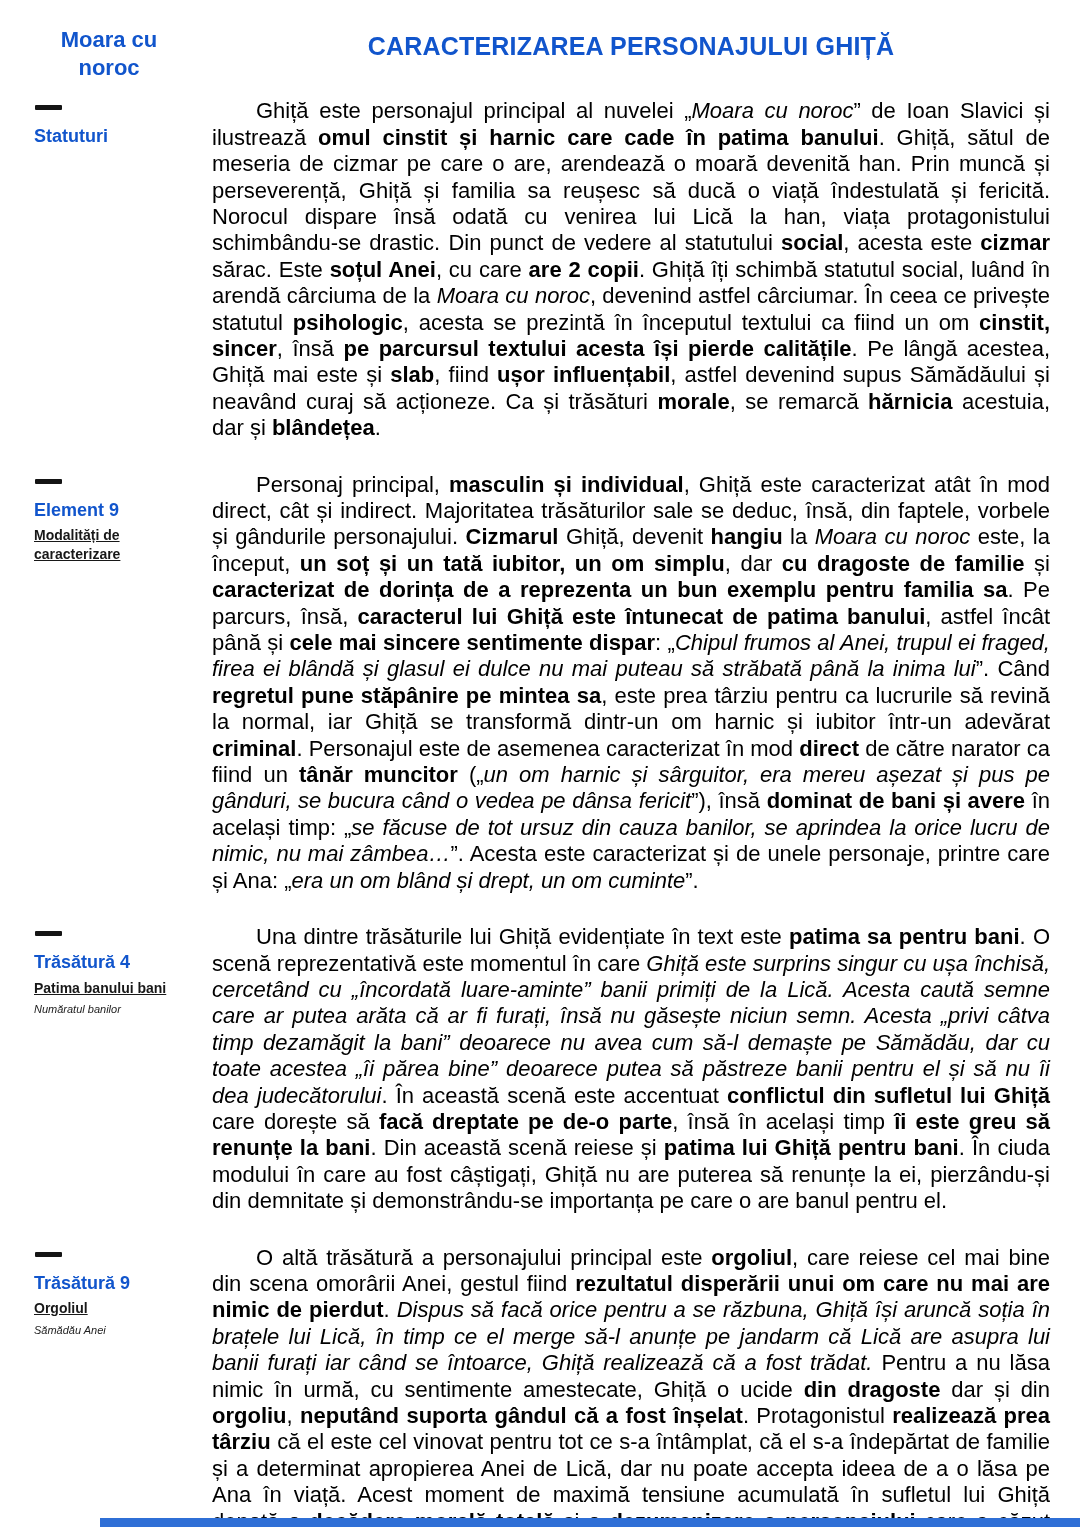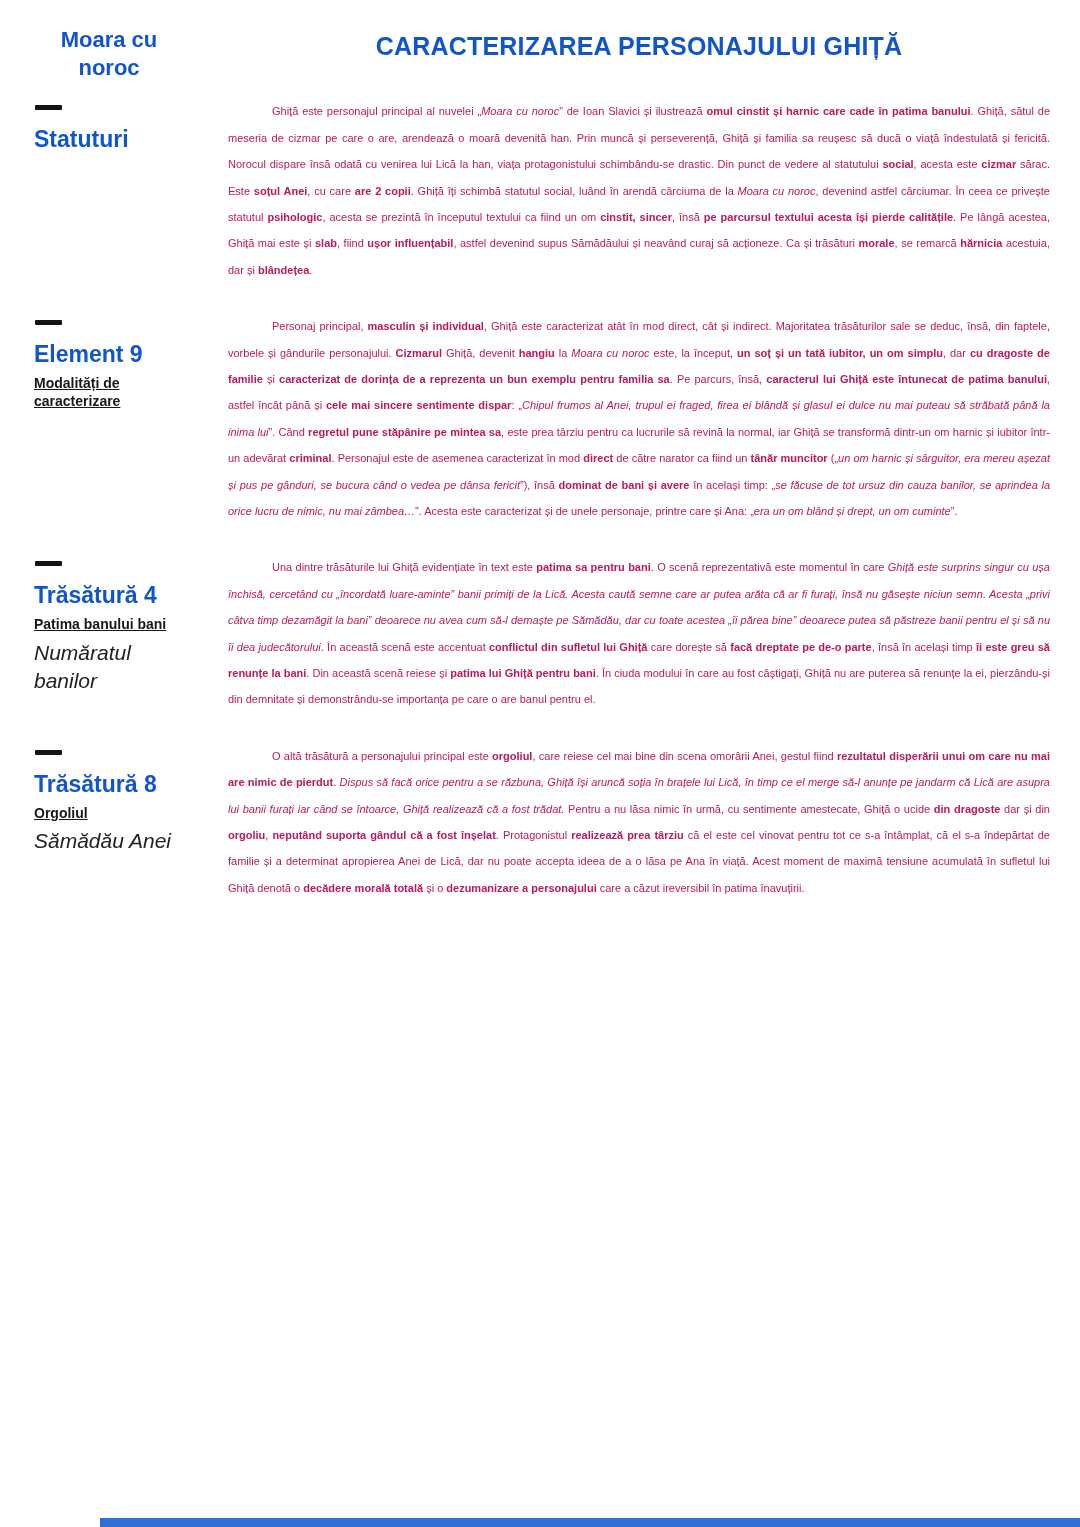--- a/index.html
+++ b/index.html
@@ -16,21 +16,21 @@
     padding: 26px 30px 0 34px;
   }
   .row {
     display: grid;
     grid-template-columns: 150px 1fr;
     column-gap: 28px;
     align-items: start;
   }
   .row-header { margin-bottom: 16px; }
   .sidebar-cell { min-width: 0; }
-  .main-cell { min-width: 0; margin-left: 16px; }
+  .main-cell { min-width: 0; }
 
   .doc-title {
     color: #1155cc;
     font-weight: bold;
     font-size: 22px;
     line-height: 1.28;
     text-align: center;
     width: 132px;
     margin: 0 auto;
   }
@@ -45,45 +45,45 @@
   .dash {
     width: 27px;
     height: 5px;
     background: #141414;
     border-radius: 1px;
     margin: 7px 0 15px 1px;
   }
   .side-heading {
     color: #1155cc;
     font-weight: bold;
-    font-size: 23px;
+    font-size: 18px;
     line-height: 1.25;
     margin-bottom: 5px;
   }
   .side-sub {
     color: #181818;
     font-weight: bold;
     font-size: 14px;
     line-height: 1.32;
     text-decoration: underline;
   }
   .side-note {
     color: #222222;
     font-style: italic;
-    font-size: 21px;
+    font-size: 11px;
     line-height: 1.35;
     margin-top: 5px;
   }
   .para {
     text-align: justify;
     text-indent: 44px;
-    font-size: 11px;
+    font-size: 22px;
     line-height: 26.4px;
     margin-bottom: 30px;
-    color: #be185d;
+    color: #000000;
   }
   .para span.b { font-weight: bold; }
   .para span.i { font-style: italic; }
   .footer-bar {
     position: absolute;
     bottom: 0;
     left: 100px;
     right: 0;
     height: 9px;
     background: #2f6fd6;
@@ -132,21 +132,21 @@
       <div class="side-note">Număratul banilor</div>
     </div>
     <div class="main-cell">
       <p class="para"><span>Una dintre trăsăturile lui Ghiță evidențiate în text este </span><span class="b">patima sa pentru bani</span><span>. O scenă reprezentativă este momentul în care </span><span class="i">Ghiță este surprins singur cu ușa închisă, cercetând cu „încordată luare-aminte” banii primiți de la Lică. Acesta caută semne care ar putea arăta că ar fi furați, însă nu găsește niciun semn. Acesta „privi câtva timp dezamăgit la bani” deoarece nu avea cum să-l demaște pe Sămădău, dar cu toate acestea „îi părea bine” deoarece putea să păstreze banii pentru el și să nu îi dea judecătorului</span><span>. În această scenă este accentuat </span><span class="b">conflictul din sufletul lui Ghiță</span><span> care dorește să </span><span class="b">facă dreptate pe de-o parte</span><span>, însă în același timp </span><span class="b">îi este greu să renunțe la bani</span><span>. Din această scenă reiese și </span><span class="b">patima lui Ghiță pentru bani</span><span>. În ciuda modului în care au fost câștigați, Ghiță nu are puterea să renunțe la ei, pierzându-și din demnitate și demonstrându-se importanța pe care o are banul pentru el.</span></p>
     </div>
   </div>
 
   <div class="row">
     <div class="sidebar-cell">
       <div class="dash"></div>
-      <div class="side-heading">Trăsătură 8</div>
+      <div class="side-heading">Trăsătură 9</div>
       <div class="side-sub">Orgoliul</div>
       <div class="side-note">Sămădău Anei</div>
     </div>
     <div class="main-cell">
       <p class="para"><span>O altă trăsătură a personajului principal este </span><span class="b">orgoliul</span><span>, care reiese cel mai bine din scena omorârii Anei, gestul fiind </span><span class="b">rezultatul disperării unui om care nu mai are nimic de pierdut</span><span>. </span><span class="i">Dispus să facă orice pentru a se răzbuna, Ghiță își aruncă soția în brațele lui Lică, în timp ce el merge să-l anunțe pe jandarm că Lică are asupra lui banii furați iar când se întoarce, Ghiță realizează că a fost trădat.</span><span> Pentru a nu lăsa nimic în urmă, cu sentimente amestecate, Ghiță o ucide </span><span class="b">din dragoste</span><span> dar și din </span><span class="b">orgoliu</span><span>, </span><span class="b">neputând suporta gândul că a fost înșelat</span><span>. Protagonistul </span><span class="b">realizează prea târziu</span><span> că el este cel vinovat pentru tot ce s-a întâmplat, că el s-a îndepărtat de familie și a determinat apropierea Anei de Lică, dar nu poate accepta ideea de a o lăsa pe Ana în viață. Acest moment de maximă tensiune acumulată în sufletul lui Ghiță denotă o </span><span class="b">decădere morală totală</span><span> și o </span><span class="b">dezumanizare a personajului</span><span> care a căzut ireversibil în patima înavuțirii.</span></p>
     </div>
   </div>
 
 </div>
 

